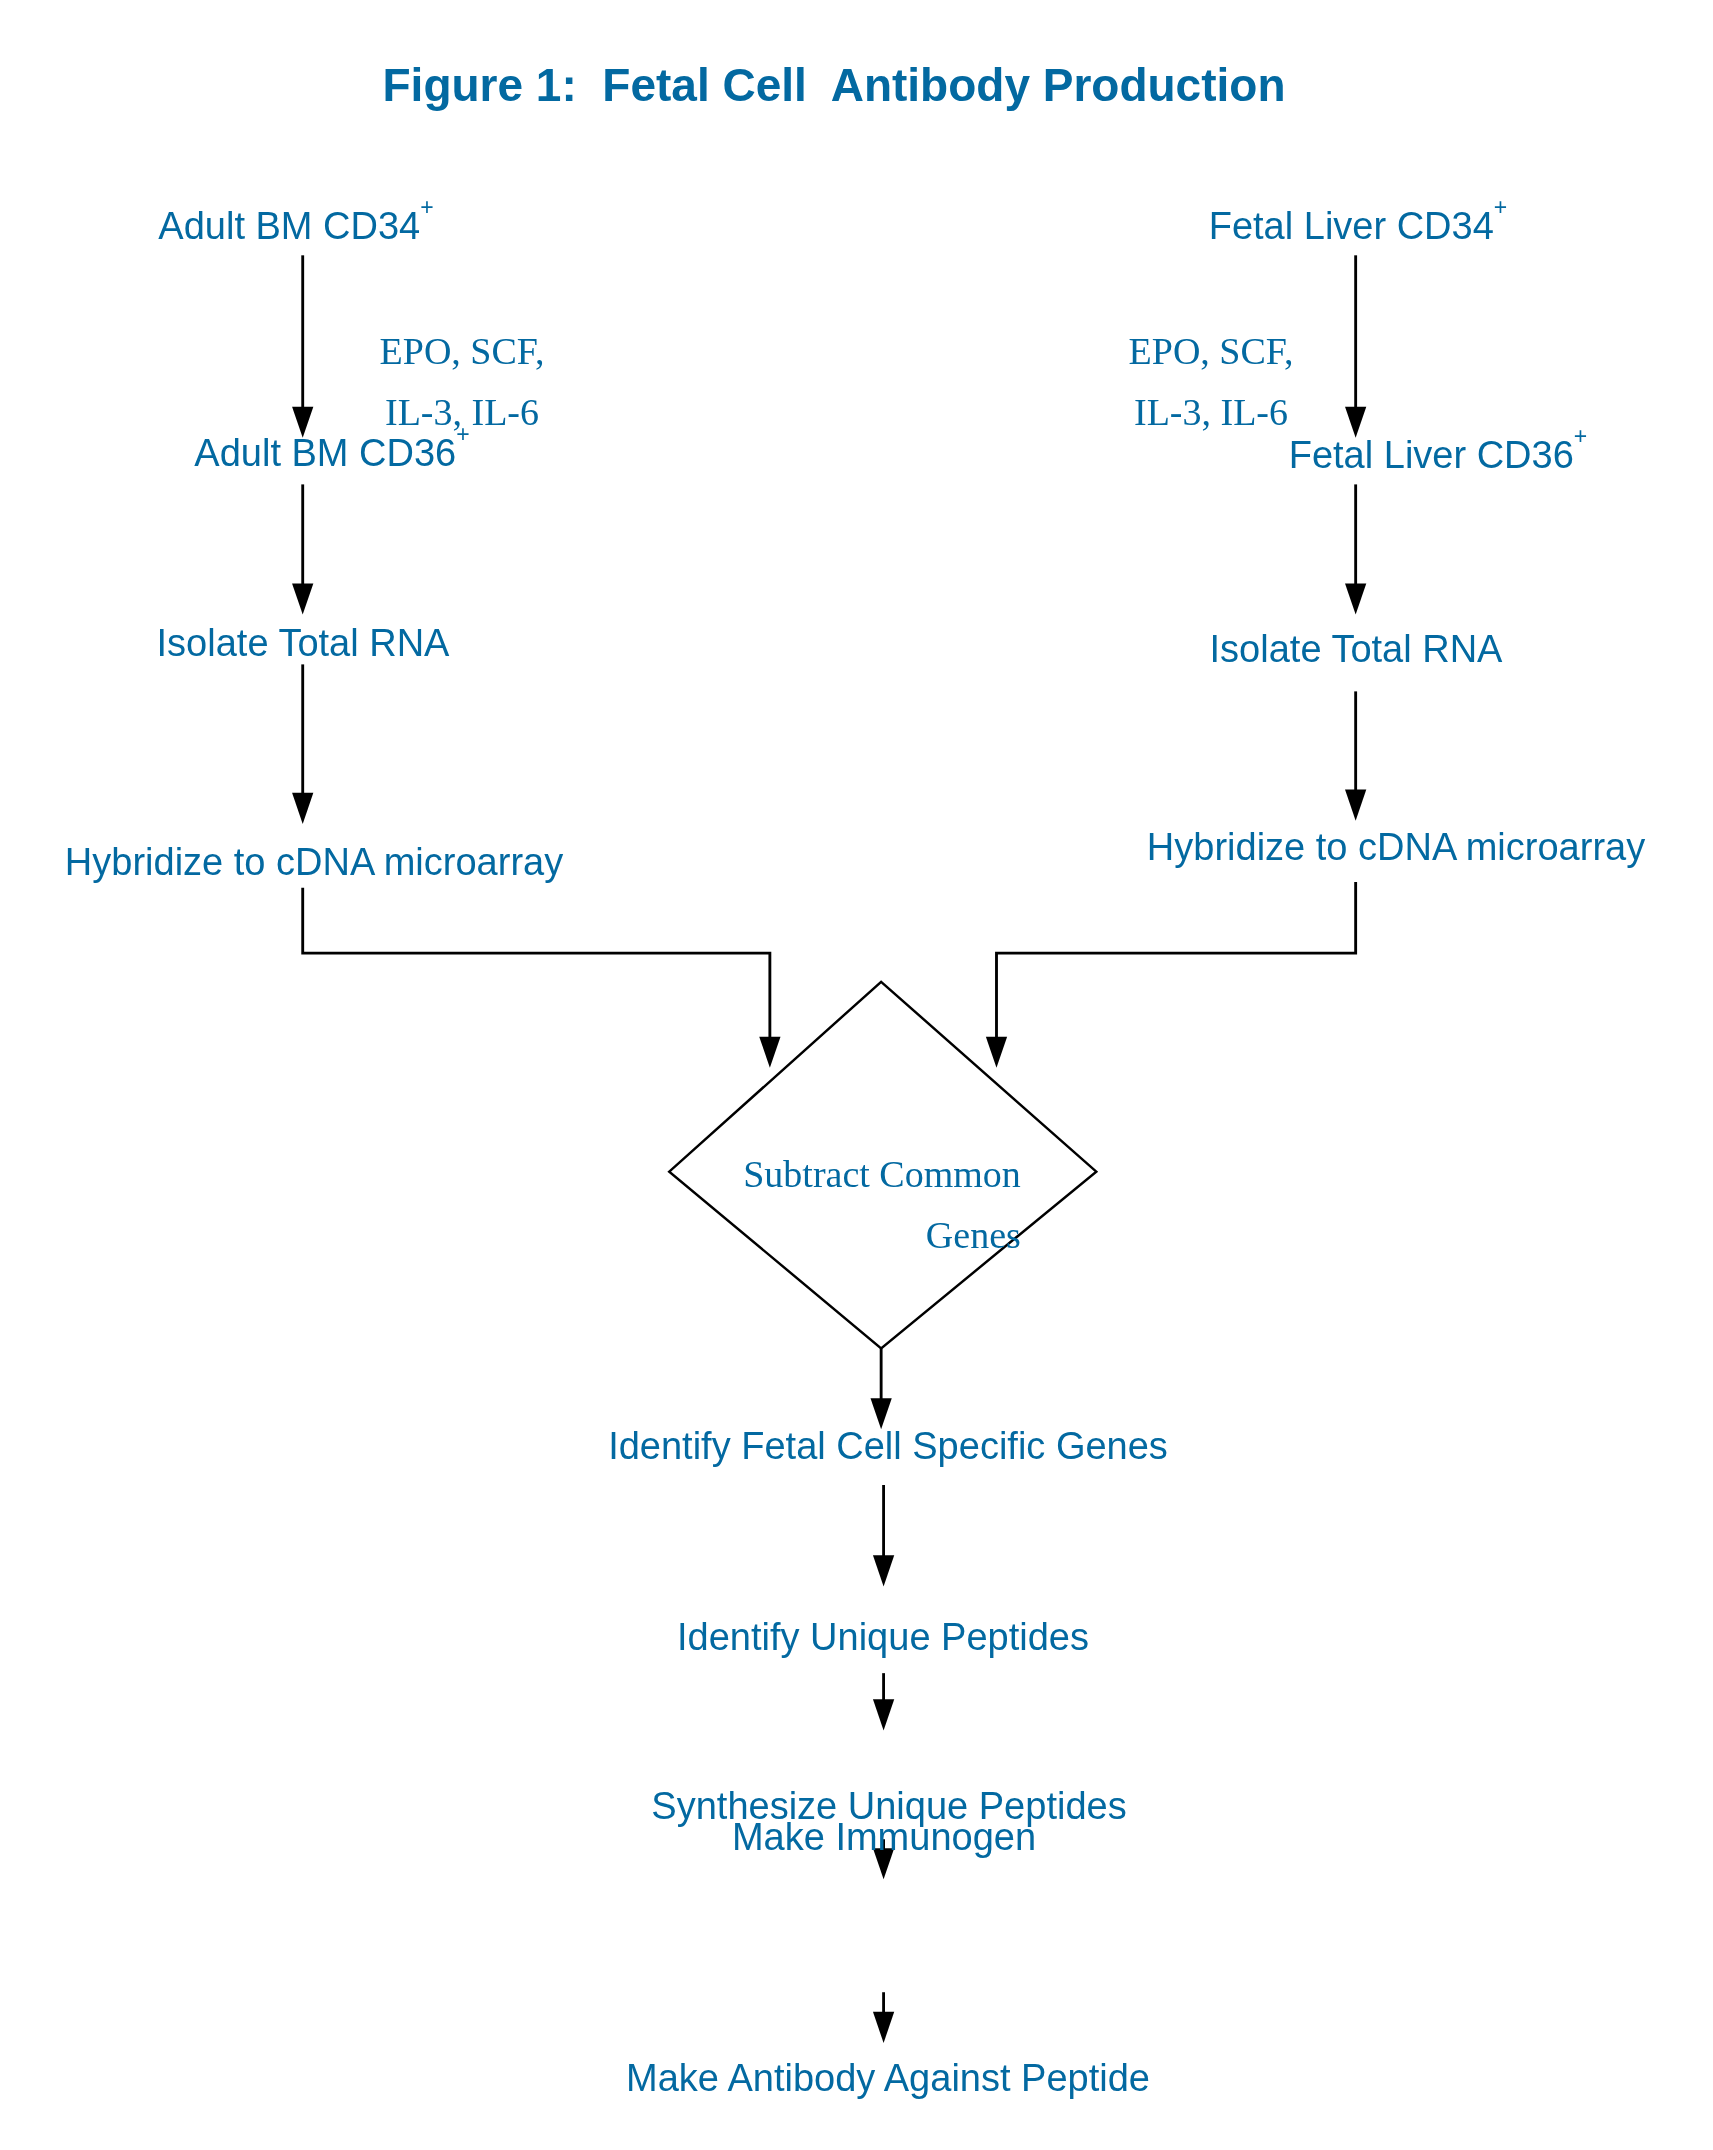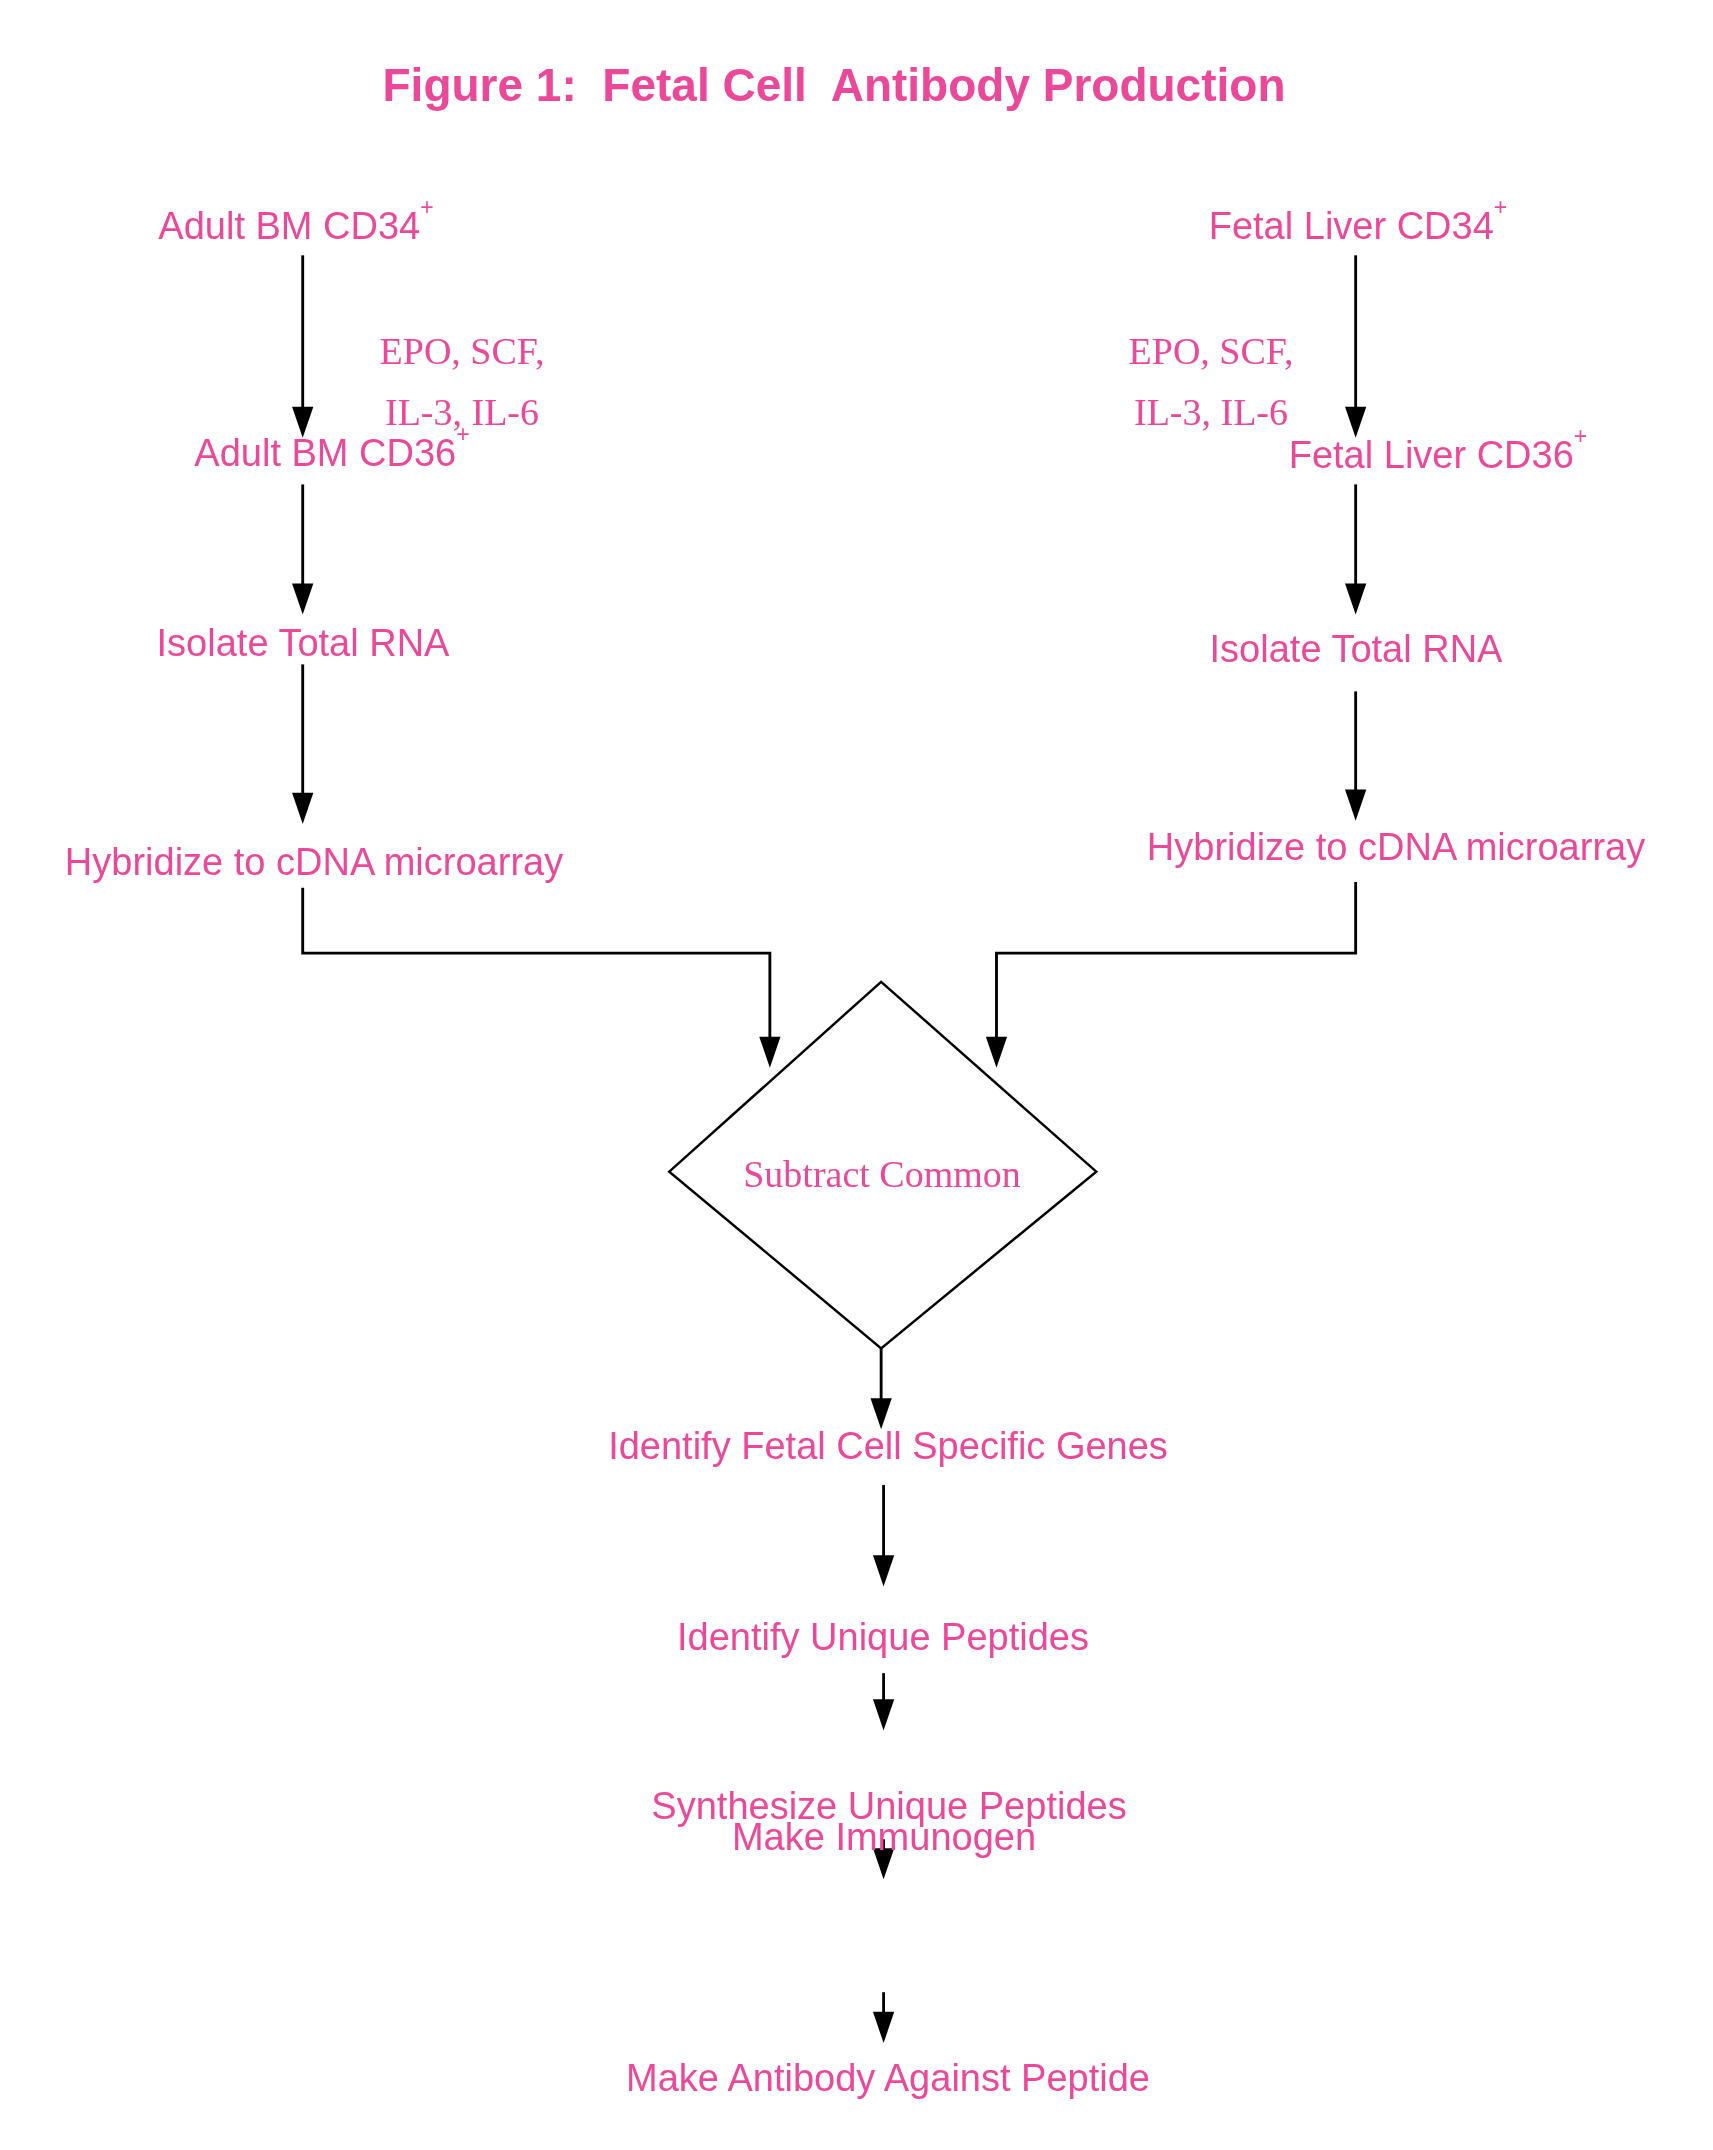--- a/index.html
+++ b/index.html
@@ -10,21 +10,21 @@
     font-family:"Liberation Sans", sans-serif;
     overflow:hidden;
   }
   #edges{position:absolute;left:0;top:0;}
   .lbl{
     position:absolute;
     transform:translateX(-50%);
     white-space:nowrap;
     font-size:38px;
     line-height:1.15;
-    color:#ec4899;
+    color:#0369a1;
   }
   .lbl sup{
     font-size:23px;
     line-height:0;
     position:relative;
     top:-0.45em;
   }
   .two-line{text-align:center;line-height:1.6;}
   .two-line span{display:block;font-family:Liberation Serif, serif;}
   .title{
@@ -99,20 +99,21 @@
   </div>
 
   <div class="lbl" style="left:1438px; top:434px;"><span>Fetal Liver CD36</span><sup>+</sup></div>
 
   <div class="lbl" style="left:1356px; top:628px;">Isolate Total RNA</div>
 
   <div class="lbl" style="left:1396px; top:826px;">Hybridize to cDNA microarray</div>
 
   <div class="lbl two-line" style="left:882px; top:1144px;text-align:right;">
     <span>Subtract Common</span>
+    <span>Genes</span>
   </div>
 
   <div class="lbl" style="left:888px; top:1425px;">Identify Fetal Cell Specific Genes</div>
 
   <div class="lbl" style="left:883px; top:1616px;">Identify Unique Peptides</div>
 
   <div class="lbl" style="left:889px; top:1785px;">Synthesize Unique Peptides</div>
 
   <div class="lbl" style="left:884px; top:1816px;">Make Immunogen</div>
 

